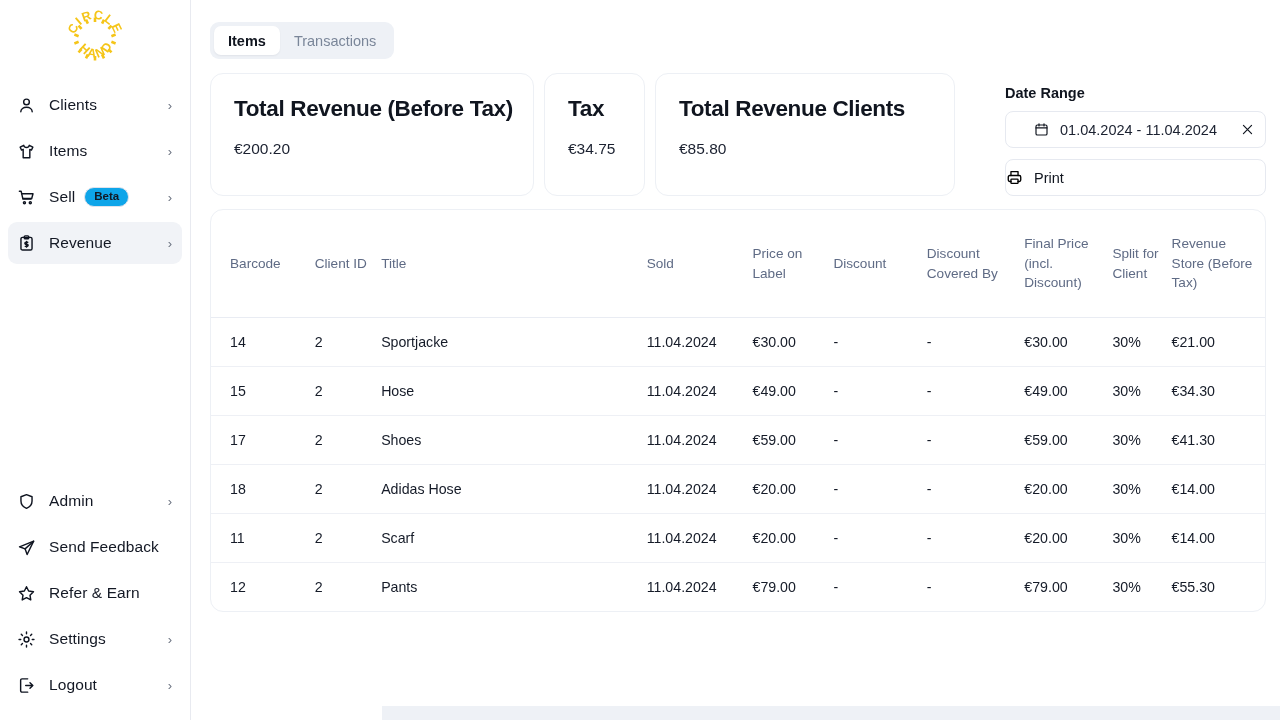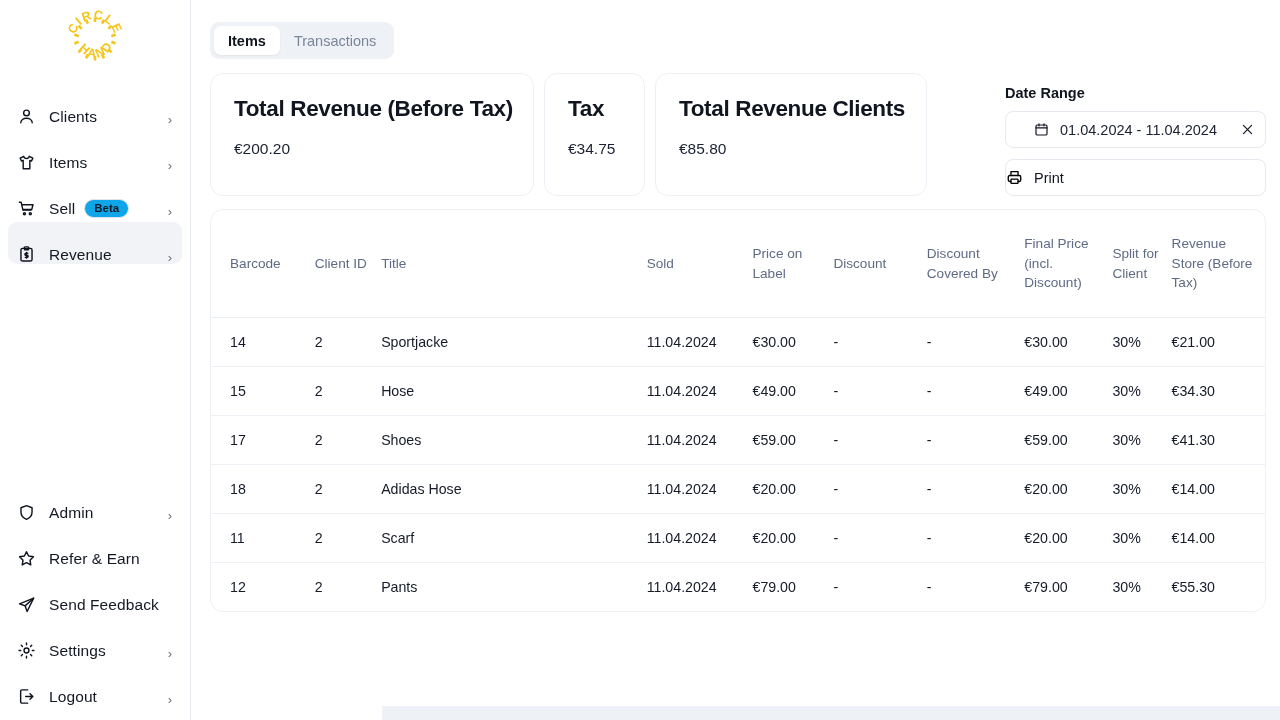--- a/index.html
+++ b/index.html
@@ -37,21 +37,21 @@
   }
   .logo {
     width: 58px; height: 58px;
     position: relative;
   }
   .nav-top { padding-top: 2px; }
   .nav-bottom { margin-top: auto; padding-bottom: 10px; }
 
   .nav-item {
     display: flex;
-    align-items: flex-end;
+    align-items: center;
     height: 42px;
     margin: 4px 8px;
     padding: 0 10px 0 9px;
     border-radius: 9px;
     cursor: pointer;
     color: #0f1420;
   }
   .nav-item.active { background: #f1f3f7; }
   .nav-item .ico {
     width: 19px; height: 19px;
@@ -138,21 +138,21 @@
     background: #ffffff;
     border: 1px solid #edf0f5;
     border-radius: 13px;
     height: 123px;
     padding: 22px 23px 0 23px;
     display: flex;
     flex-direction: column;
   }
   .card.c1 { width: 324px; }
   .card.c2 { width: 101px; }
-  .card.c3 { width: 272px; }
+  .card.c3 { width: 300px; }
   .card .ctitle {
     font-size: 22.5px;
     font-weight: bold;
     color: #10151f;
     letter-spacing: -0.35px;
     white-space: nowrap;
   }
   .card .cval {
     margin-top: 18px;
     font-size: 15.5px;
@@ -351,34 +351,34 @@
             <path d="M12 3.3 5 6v5.3c0 4.4 3 7.6 7 9.4 4-1.8 7-5 7-9.4V6Z"></path>
           </svg>
         </span>
         <span class="lbl">Admin</span>
         <span class="chev">›</span>
       </div>
 
       <div class="nav-item">
         <span class="ico">
           <svg viewBox="0 0 24 24" width="19" height="19" fill="none" stroke="currentColor" stroke-width="1.8" stroke-linecap="round" stroke-linejoin="round">
-            <path d="m12 3.4 2.7 5.5 6.1.9-4.4 4.3 1 6-5.4-2.8-5.4 2.8 1-6L3.2 9.8l6.1-.9Z"></path>
-          </svg>
-        </span>
-        <span class="lbl">Refer &amp; Earn</span>
-      </div>
-
-      <div class="nav-item">
-        <span class="ico">
-          <svg viewBox="0 0 24 24" width="19" height="19" fill="none" stroke="currentColor" stroke-width="1.8" stroke-linecap="round" stroke-linejoin="round">
             <path d="M21 4 3.2 11.1l7 2.6 2.6 7.1Z"></path>
               <path d="M21 4 10.2 13.7"></path>
           </svg>
         </span>
         <span class="lbl">Send Feedback</span>
+      </div>
+
+      <div class="nav-item">
+        <span class="ico">
+          <svg viewBox="0 0 24 24" width="19" height="19" fill="none" stroke="currentColor" stroke-width="1.8" stroke-linecap="round" stroke-linejoin="round">
+            <path d="m12 3.4 2.7 5.5 6.1.9-4.4 4.3 1 6-5.4-2.8-5.4 2.8 1-6L3.2 9.8l6.1-.9Z"></path>
+          </svg>
+        </span>
+        <span class="lbl">Refer &amp; Earn</span>
       </div>
 
       <div class="nav-item">
         <span class="ico">
           <svg viewBox="0 0 24 24" width="19" height="19" fill="none" stroke="currentColor" stroke-width="1.8" stroke-linecap="round" stroke-linejoin="round">
             <circle cx="12" cy="12" r="3.1"></circle>
             <path d="M12 2.6v2.1M12 19.3v2.1M21.4 12h-2.1M4.7 12H2.6M18.6 5.4l-1.5 1.5M6.9 17.1l-1.5 1.5M18.6 18.6l-1.5-1.5M6.9 6.9 5.4 5.4"></path>
           </svg>
         </span>
         <span class="lbl">Settings</span>

